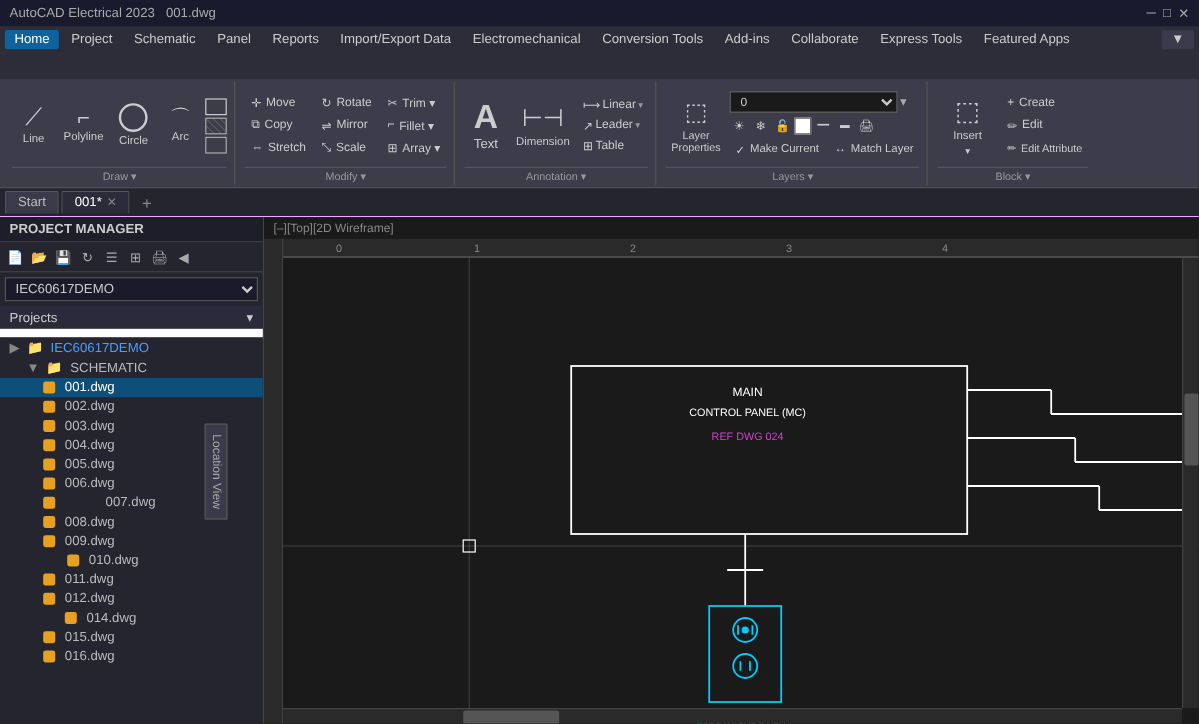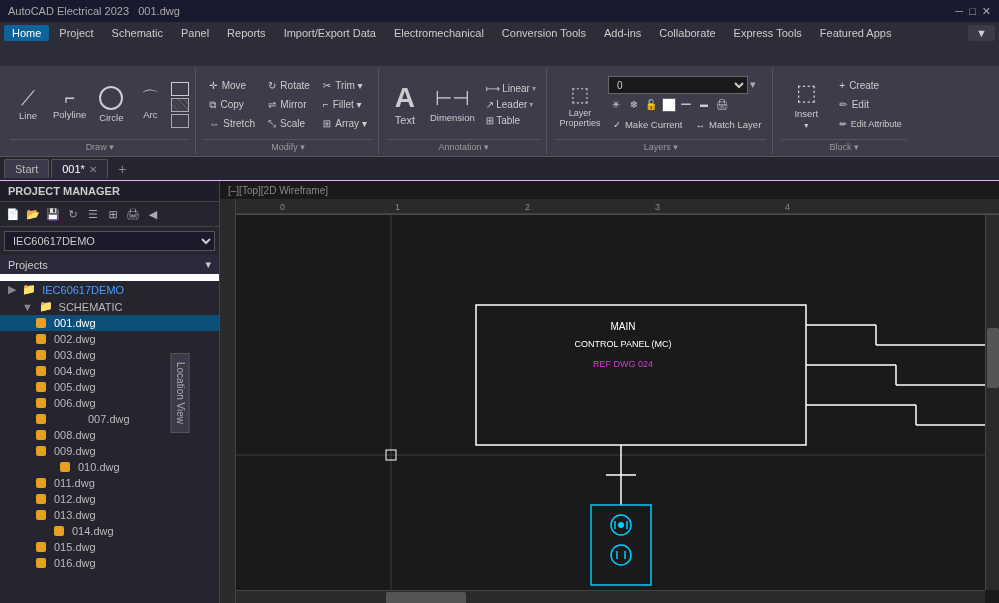--- a/index.html
+++ b/index.html
@@ -616,35 +616,31 @@
           <span>007.dwg</span>
         </div>
         <div class="tree-item" style="padding-left: 36px;">
           <span style="width:10px;height:10px;background:#e8a020;border-radius:2px;display:inline-block;margin-right:4px;flex-shrink:0;"></span>
           <span>008.dwg</span>
         </div>
         <div class="tree-item" style="padding-left: 36px;">
           <span style="width:10px;height:10px;background:#e8a020;border-radius:2px;display:inline-block;margin-right:4px;flex-shrink:0;"></span>
           <span>009.dwg</span>
         </div>
-        <div class="tree-item" style="padding-left: 28px; margin-left: 32px;">
+        <div class="tree-item" style="padding-left: 56px;">
           <span style="width:10px;height:10px;background:#e8a020;border-radius:2px;display:inline-block;margin-right:4px;flex-shrink:0;"></span>
           <span>010.dwg</span>
         </div>
         <div class="tree-item" style="padding-left: 36px;">
           <span style="width:10px;height:10px;background:#e8a020;border-radius:2px;display:inline-block;margin-right:4px;flex-shrink:0;"></span>
           <span>011.dwg</span>
         </div>
         <div class="tree-item" style="padding-left: 36px;">
           <span style="width:10px;height:10px;background:#e8a020;border-radius:2px;display:inline-block;margin-right:4px;flex-shrink:0;"></span>
           <span>012.dwg</span>
-        </div>
-        <div class="tree-item" style="padding-left: 36px;">
-          <span style="width:10px;height:10px;background:#e8a020;border-radius:2px;display:inline-block;margin-right:4px;flex-shrink:0;"></span>
-          <span>013.dwg</span>
         </div>
         <div class="tree-item" style="padding-left: 54px;">
           <span style="width:10px;height:10px;background:#e8a020;border-radius:2px;display:inline-block;margin-right:4px;flex-shrink:0;"></span>
           <span>014.dwg</span>
         </div>
         <div class="tree-item" style="padding-left: 36px;">
           <span style="width:10px;height:10px;background:#e8a020;border-radius:2px;display:inline-block;margin-right:4px;flex-shrink:0;"></span>
           <span>015.dwg</span>
         </div>
         <div class="tree-item" style="padding-left: 36px;">

